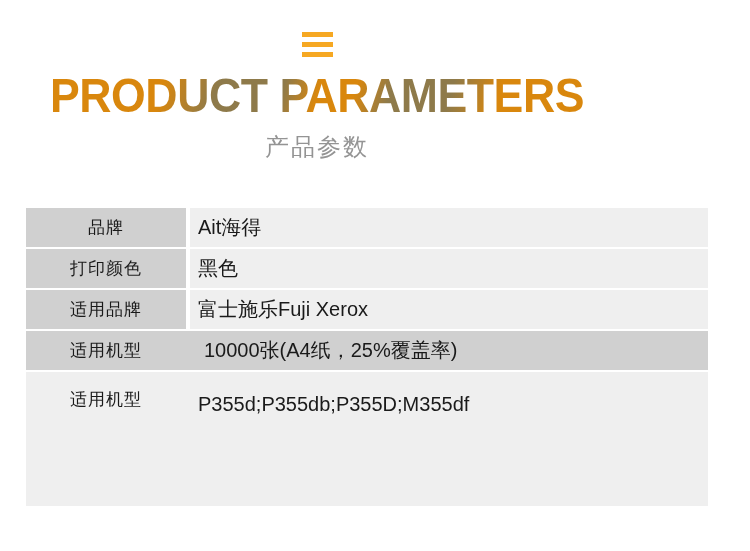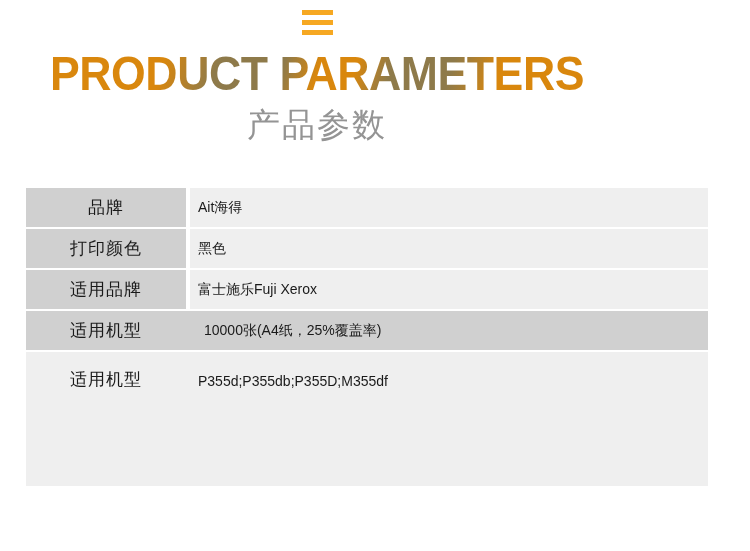--- a/index.html
+++ b/index.html
@@ -11,21 +11,21 @@
     height: 551px;
     background: #ffffff;
     font-family: "Liberation Sans", "DejaVu Sans", sans-serif;
     overflow: hidden;
     position: relative;
   }
 
   
   .header {
     width: 634px;
-    padding-top: 10px;
+    padding-top: 32px;
     text-align: center;
   }
 
   .hamburger {
     width: 31px;
     height: 25px;
     margin: 0 auto;
     display: flex;
     flex-direction: column;
     justify-content: space-between;
@@ -59,32 +59,32 @@
         #d9870d 80%,
         #d9870d 100%);
     -webkit-background-clip: text;
     background-clip: text;
     color: transparent;
     -webkit-text-fill-color: transparent;
   }
 
   .title-cn {
     margin-top: 6px;
-    font-size: 33px;
+    font-size: 24px;
     line-height: 40px;
     font-weight: 400;
     color: #949494;
     letter-spacing: 2px;
   }
 
   
   .spec-table {
     position: absolute;
     left: 26px;
-    top: 188px;
+    top: 208px;
     width: 682px;
   }
 
   .spec-row {
     display: flex;
     align-items: stretch;
     margin-bottom: 2px;
     height: 39px;
   }
 
@@ -105,21 +105,21 @@
     flex: 0 0 4px;
     background: #ffffff;
   }
 
   .spec-value {
     flex: 1 1 auto;
     background: #efefef;
     display: flex;
     align-items: center;
     padding-left: 8px;
-    font-size: 14px;
+    font-size: 20px;
     color: #1a1a1a;
   }
 
   
   .spec-row.row-dark .spec-label,
   .spec-row.row-dark .spec-gap,
   .spec-row.row-dark .spec-value {
     background: #d0d0d0;
   }
   .spec-row.row-dark .spec-value {

